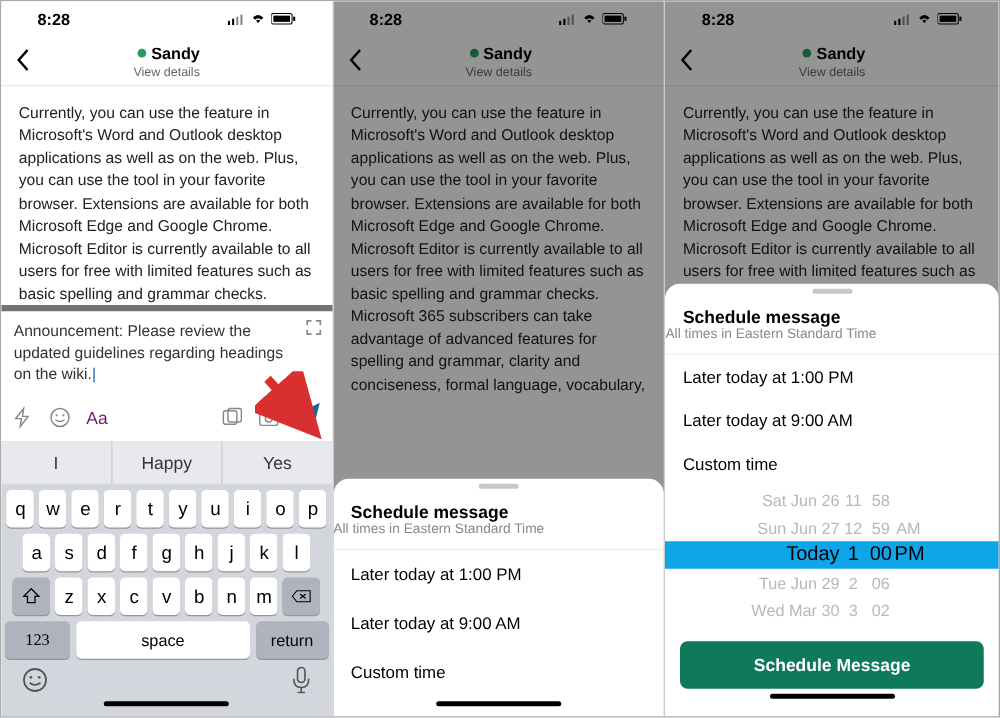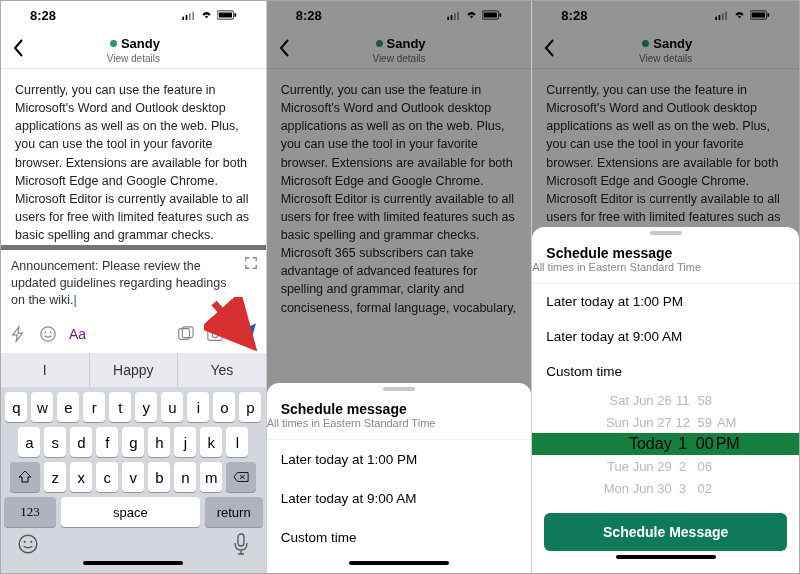--- a/index.html
+++ b/index.html
@@ -41,21 +41,21 @@
   .sheet { position: absolute; left: 0; right: 0; bottom: 0; background: #fff; border-radius: 12px 12px 0 0; z-index: 3; padding-bottom: 8px; }
   .sheet-handle-area { height:8px; position:relative; }
   .sheet-handle { width: 32px; height: 4px; background: #c7c7cc; border-radius: 3px; margin: 4px auto 0; }
   .sheet-title { font-size: 14px; font-weight: 700; padding: 6px 14px 0; }
   .sheet-sub { font-size: 11px; color: #888; padding: 0 0 10px; }
   .sheet-divider { height: 1px; background: #eee; }
   .sheet-item { padding: 12px 14px; font-size: 13.5px; }
   .picker { padding: 4px 0 8px; text-align: center; position: relative; }
   .picker-row { display: flex; justify-content: center; font-size: 13px; height: 22px; align-items: center; }
   .picker-faded { color: #b8b8b8; }
-  .picker-selected { font-size: 16px; font-weight: 500; color: #000; background: #15803d; }
+  .picker-selected { font-size: 16px; font-weight: 500; color: #000; background: #0ea5e9; }
   .picker-col1 { width: 78px; text-align: right; }
   .picker-col { width: 22px; }
   .schedule-btn { margin: 6px 12px 4px; background: #0f7a5b; color: #fff; text-align: center; padding: 11px 0; border-radius: 6px; font-size: 14px; font-weight: 600; }
   .sheet2 .msg-body { padding-bottom:0; }
   .drag-handle-bar { width: 30px; height: 4px; background: #9a9ea7; border-radius: 3px; margin: 2px auto; }
 </style>
 </head>
 <body>
 
 <div class="frame">
@@ -323,21 +323,21 @@
             <span class="picker-col">00</span>
             <span class="picker-col">PM</span>
           </div>
       <div class="picker-row picker-faded">
             <span class="picker-col1">Tue Jun 29</span>
             <span class="picker-col">2</span>
             <span class="picker-col">06</span>
             <span class="picker-col"></span>
           </div>
       <div class="picker-row picker-faded">
-            <span class="picker-col1">Mon Jun 30</span>
+            <span class="picker-col1">Wed Mar 30</span>
             <span class="picker-col">3</span>
             <span class="picker-col">02</span>
             <span class="picker-col"></span>
           </div>
     </div>
     <div class="schedule-btn">Schedule Message</div>
     <div class="home-ind"></div>
   </div>
 </div>
 

